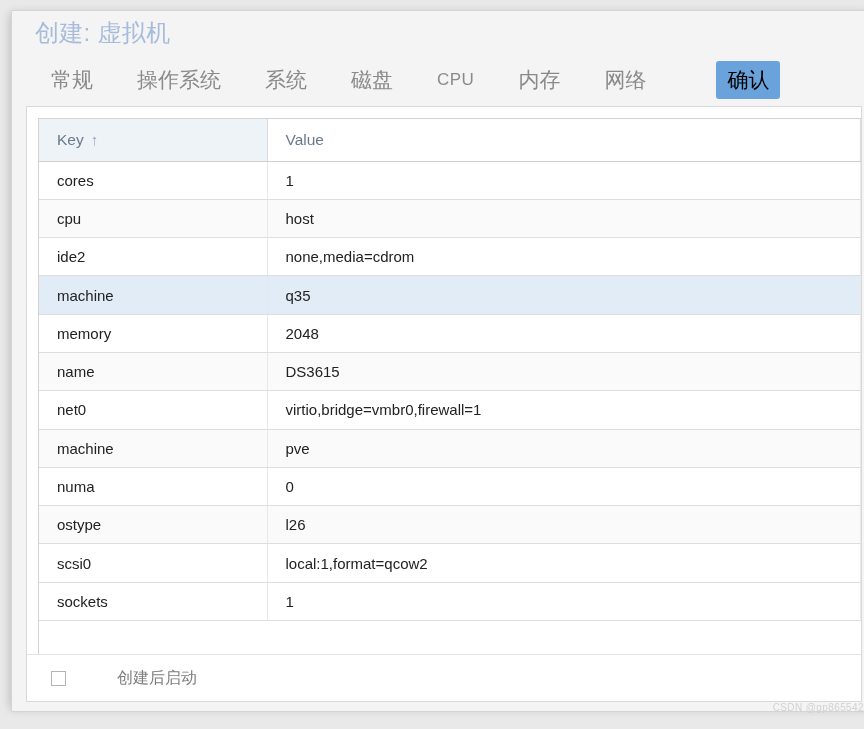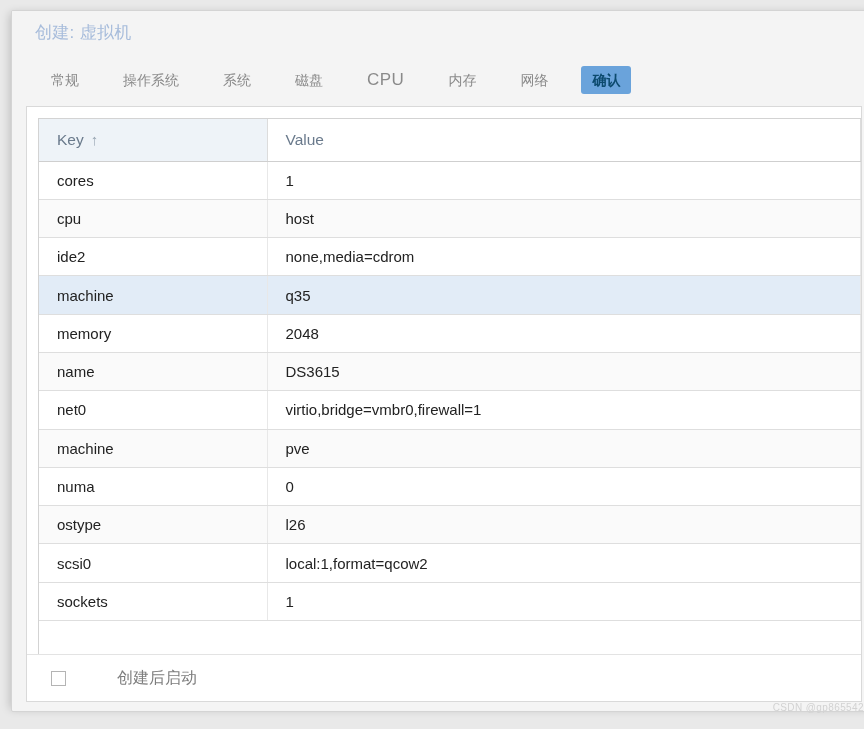--- a/index.html
+++ b/index.html
@@ -32,50 +32,51 @@
 
   .title-bar {
     height: 43px;
     padding: 0 0 0 23px;
     display: flex;
     align-items: center;
     background: #f4f4f4;
     box-sizing: border-box;
   }
   .title-text {
-    font-size: 17px;
+    font-size: 24px;
     color: #a7bcdb;
     letter-spacing: 0.3px;
     white-space: nowrap;
   }
 
   
   .tab-strip {
     height: 52px;
     display: flex;
     align-items: center;
     padding-left: 28px;
     background: #f4f4f4;
     box-sizing: border-box;
   }
   .tab {
-    font-size: 14px;
+    font-size: 21px;
     color: #8a8a8a;
     padding: 6px 11px;
     margin-right: 22px;
     border-radius: 3px;
     white-space: nowrap;
     line-height: 1.2;
     cursor: pointer;
   }
   .tab.latin { font-size: 17px; letter-spacing: .5px; }
   .tab.active {
     background: #6aa3db;
-    color: #0c4a6e;
-    font-weight: bold;
+    color: #000000;
+    font-weight: normal;
+    margin-left: 37px;
   }
 
   
   .body-panel {
     margin: 0 14px 12px 14px;
     height: 596px;
     background: #ffffff;
     border: 1px solid #d9d9d9;
     box-sizing: border-box;
     display: flex;

